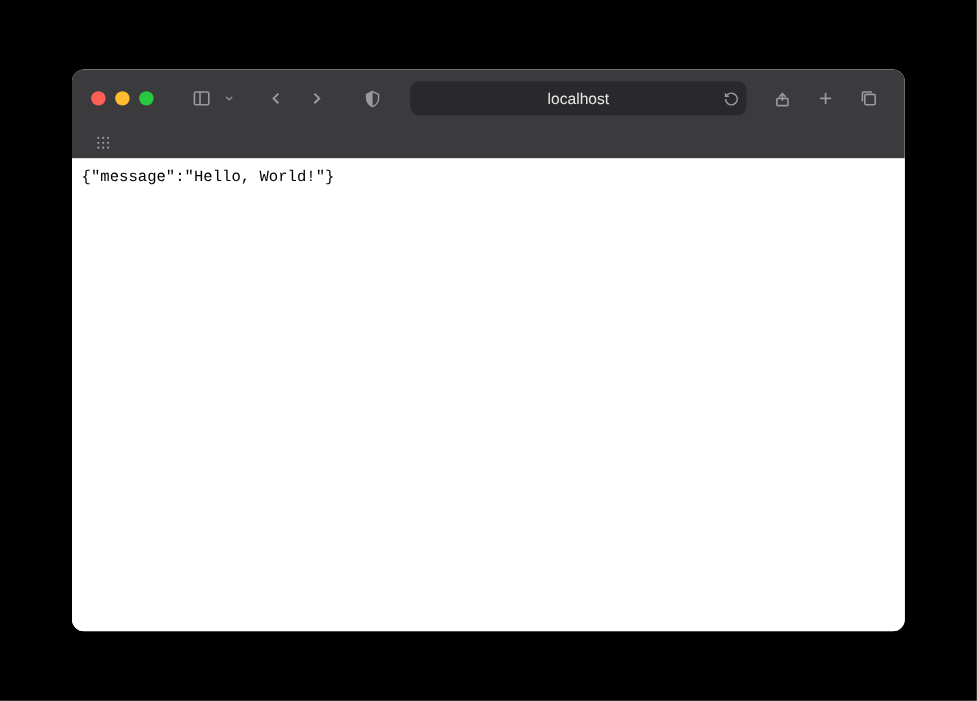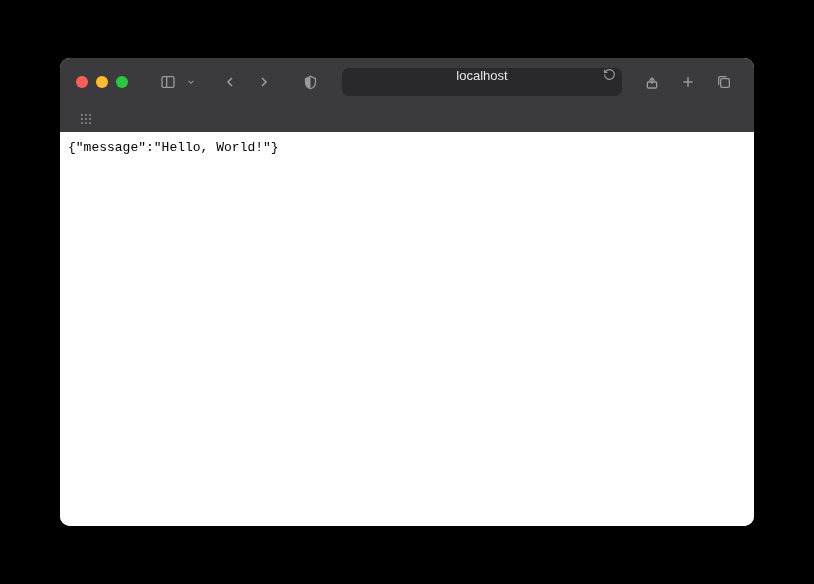--- a/index.html
+++ b/index.html
@@ -70,20 +70,21 @@
       gap: 6px;
       margin-right: 10px;
     }
     .shield-btn { margin-right: 6px; }
     .address-bar {
       flex: 1;
       height: 28px;
       background: #29282b;
       border-radius: 7px;
       display: flex;
+      align-items: center;
       justify-content: center;
       position: relative;
       color: #e8e8e8;
       font-size: 13px;
       max-width: 280px;
       margin: 0 auto;
     }
     .address-text {
       text-align: center;
     }

